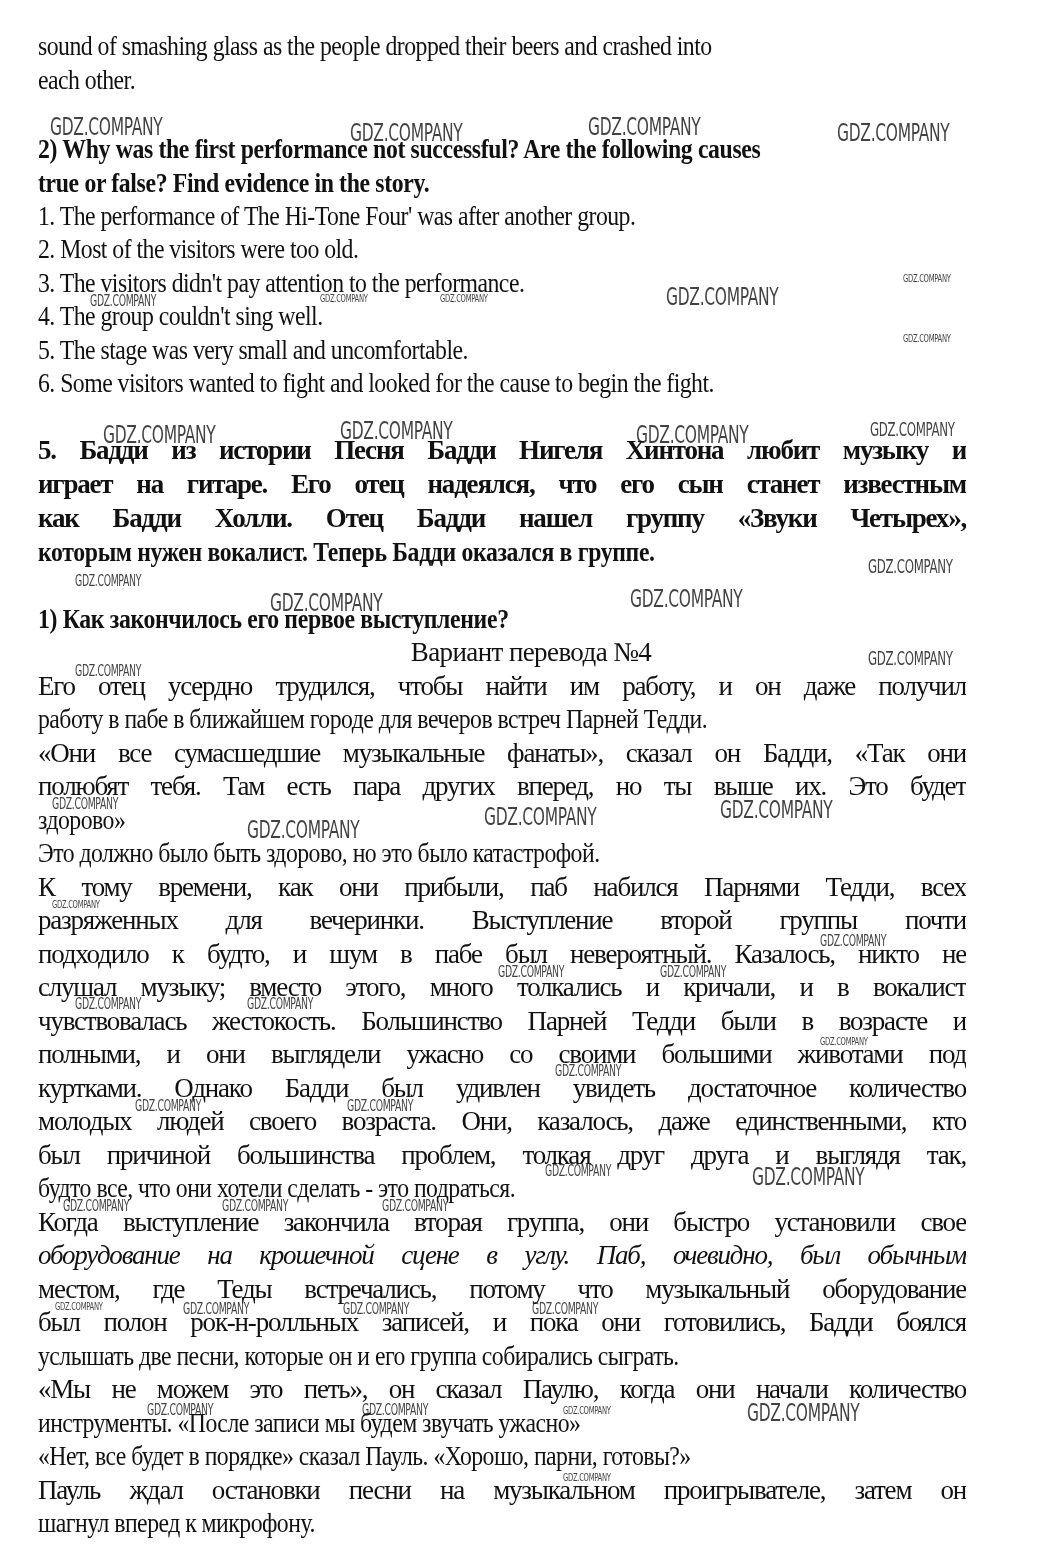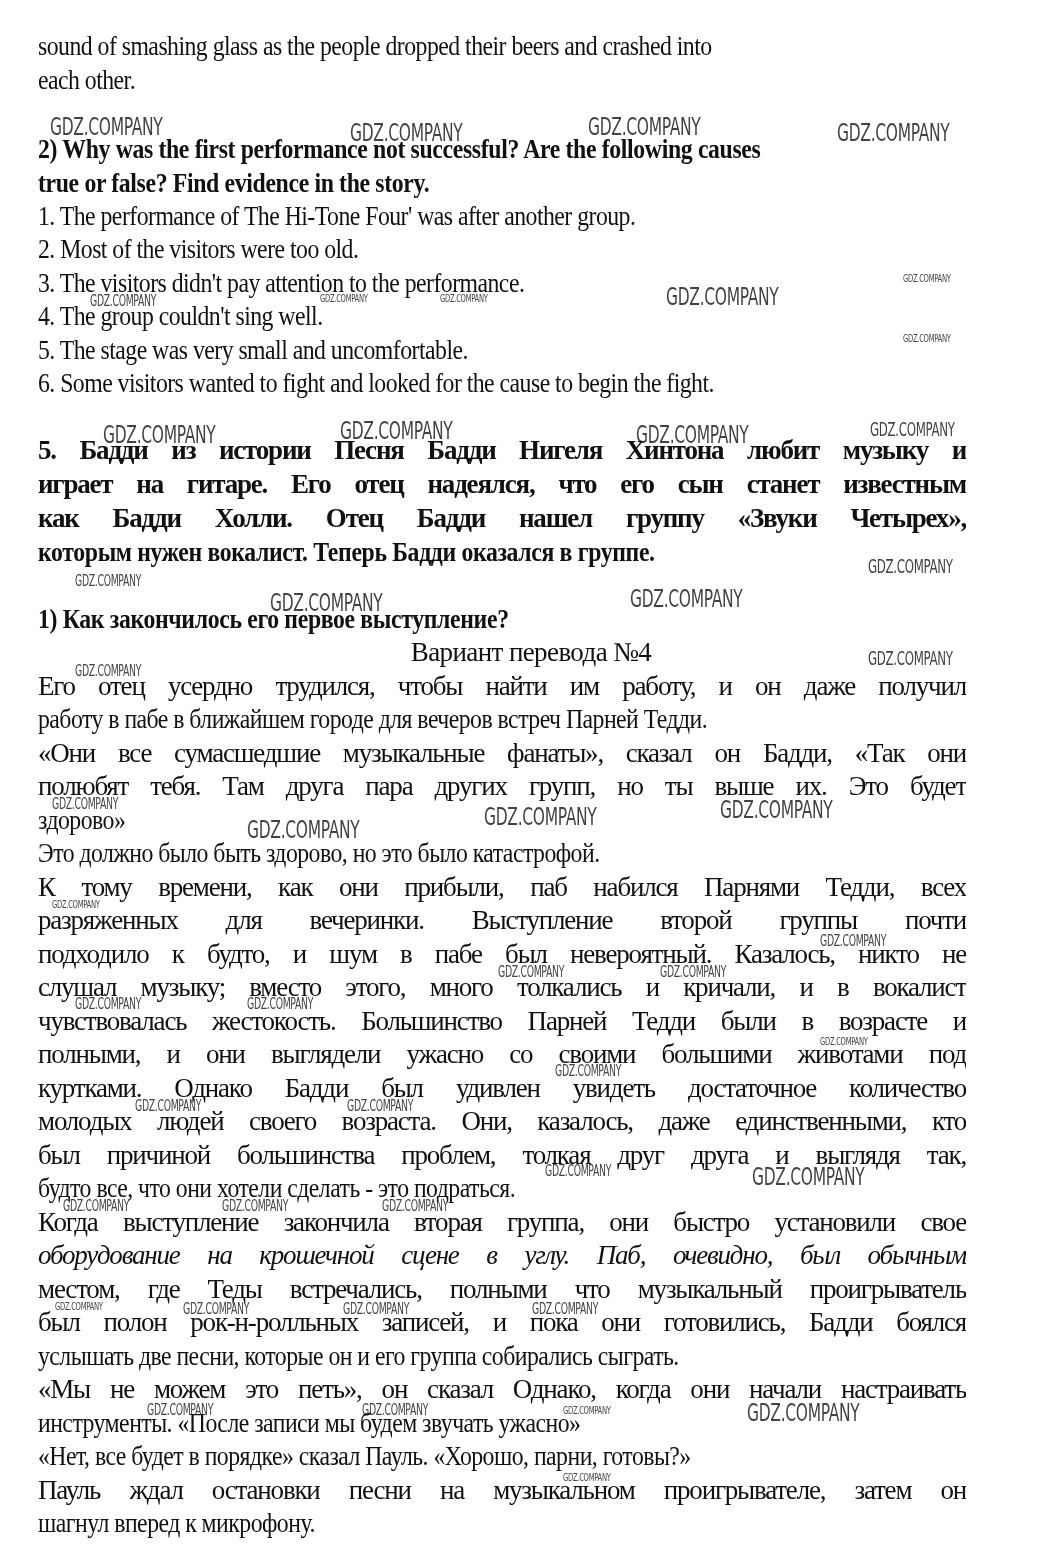--- a/index.html
+++ b/index.html
@@ -38,39 +38,39 @@
 <div class="line bold just" style="top: 468px; letter-spacing: -1.2px;">играет на гитаре. Его отец надеялся, что его сын станет известным</div>
 <div class="line bold just" style="top: 502px; letter-spacing: -1.2px;">как Бадди Холли. Отец Бадди нашел группу «Звуки Четырех»,</div>
 <div class="line bold" style="top: 536px; transform: scaleX(0.88);">которым нужен вокалист. Теперь Бадди оказался в группе.</div>
 
 <div class="line bold" style="top: 603px; transform: scaleX(0.88);">1) Как закончилось его первое выступление?</div>
 <div class="line center" style="top:636px">Вариант перевода №4</div>
 
 <div class="line just" style="top: 670px; letter-spacing: -1.2px;">Его отец усердно трудился, чтобы найти им работу, и он даже получил</div>
 <div class="line" style="top: 703px; transform: scaleX(0.88);">работу в пабе в ближайшем городе для вечеров встреч Парней Тедди.</div>
 <div class="line just" style="top: 737px; letter-spacing: -1.2px;">«Они все сумасшедшие музыкальные фанаты», сказал он Бадди, «Так они</div>
-<div class="line just" style="top: 770px; letter-spacing: -1.2px;">полюбят тебя. Там друга пара других групп, но ты выше их. Это будет</div>
+<div class="line just" style="top: 770px; letter-spacing: -1.2px;">полюбят тебя. Там есть пара других вперед, но ты выше их. Это будет</div>
 <div class="line" style="top: 804px; transform: scaleX(0.88);">здорово»</div>
 <div class="line" style="top: 837px; transform: scaleX(0.88);">Это должно было быть здорово, но это было катастрофой.</div>
 <div class="line just" style="top: 871px; letter-spacing: -1.2px;">К тому времени, как они прибыли, паб набился Парнями Тедди, всех</div>
 <div class="line just" style="top: 904px; letter-spacing: -1.2px;">разряженных для вечеринки. Выступление второй группы почти</div>
 <div class="line just" style="top: 938px; letter-spacing: -1.2px;">подходило к будто, и шум в пабе был невероятный. Казалось, никто не</div>
 <div class="line just" style="top: 971px; letter-spacing: -1.2px;">слушал музыку; вместо этого, много толкались и кричали, и в вокалист</div>
 <div class="line just" style="top: 1005px; letter-spacing: -1.2px;">чувствовалась жестокость. Большинство Парней Тедди были в возрасте и</div>
 <div class="line just" style="top: 1038px; letter-spacing: -1.2px;">полными, и они выглядели ужасно со своими большими животами под</div>
 <div class="line just" style="top: 1072px; letter-spacing: -1.2px;">куртками. Однако Бадди был удивлен увидеть достаточное количество</div>
 <div class="line just" style="top: 1105px; letter-spacing: -1.2px;">молодых людей своего возраста. Они, казалось, даже единственными, кто</div>
 <div class="line just" style="top: 1139px; letter-spacing: -1.2px;">был причиной большинства проблем, толкая друг друга и выглядя так,</div>
 <div class="line" style="top: 1172px; transform: scaleX(0.88);">будто все, что они хотели сделать - это подраться.</div>
 <div class="line just" style="top: 1206px; letter-spacing: -1.2px;">Когда выступление закончила вторая группа, они быстро установили свое</div>
 <div class="line just" style="top: 1239px; letter-spacing: -1.2px; font-style: italic;">оборудование на крошечной сцене в углу. Паб, очевидно, был обычным</div>
-<div class="line just" style="top: 1273px; letter-spacing: -1.2px;">местом, где Теды встречались, полными что музыкальный проигрыватель</div>
+<div class="line just" style="top: 1273px; letter-spacing: -1.2px;">местом, где Теды встречались, потому что музыкальный оборудование</div>
 <div class="line just" style="top: 1306px; letter-spacing: -1.2px;">был полон рок-н-ролльных записей, и пока они готовились, Бадди боялся</div>
 <div class="line" style="top: 1340px; transform: scaleX(0.88);">услышать две песни, которые он и его группа собирались сыграть.</div>
-<div class="line just" style="top: 1373px; letter-spacing: -1.2px;">«Мы не можем это петь», он сказал Однако, когда они начали настраивать</div>
+<div class="line just" style="top: 1373px; letter-spacing: -1.2px;">«Мы не можем это петь», он сказал Паулю, когда они начали количество</div>
 <div class="line" style="top: 1407px; transform: scaleX(0.88);">инструменты. «После записи мы будем звучать ужасно»</div>
 <div class="line" style="top: 1440px; transform: scaleX(0.88);">«Нет, все будет в порядке» сказал Пауль. «Хорошо, парни, готовы?»</div>
 <div class="line just" style="top: 1474px; letter-spacing: -1.2px;">Пауль ждал остановки песни на музыкальном проигрывателе, затем он</div>
 <div class="line" style="top: 1507px; transform: scaleX(0.88);">шагнул вперед к микрофону.</div>
 
 <div class="wm big" style="left:50px;top:112px">GDZ.COMPANY</div>
 <div class="wm big" style="left:350px;top:118px">GDZ.COMPANY</div>
 <div class="wm big" style="left:588px;top:112px">GDZ.COMPANY</div>
 <div class="wm big" style="left:837px;top:118px">GDZ.COMPANY</div>
 <div class="wm xs" style="left:903px;top:272px">GDZ.COMPANY</div>

